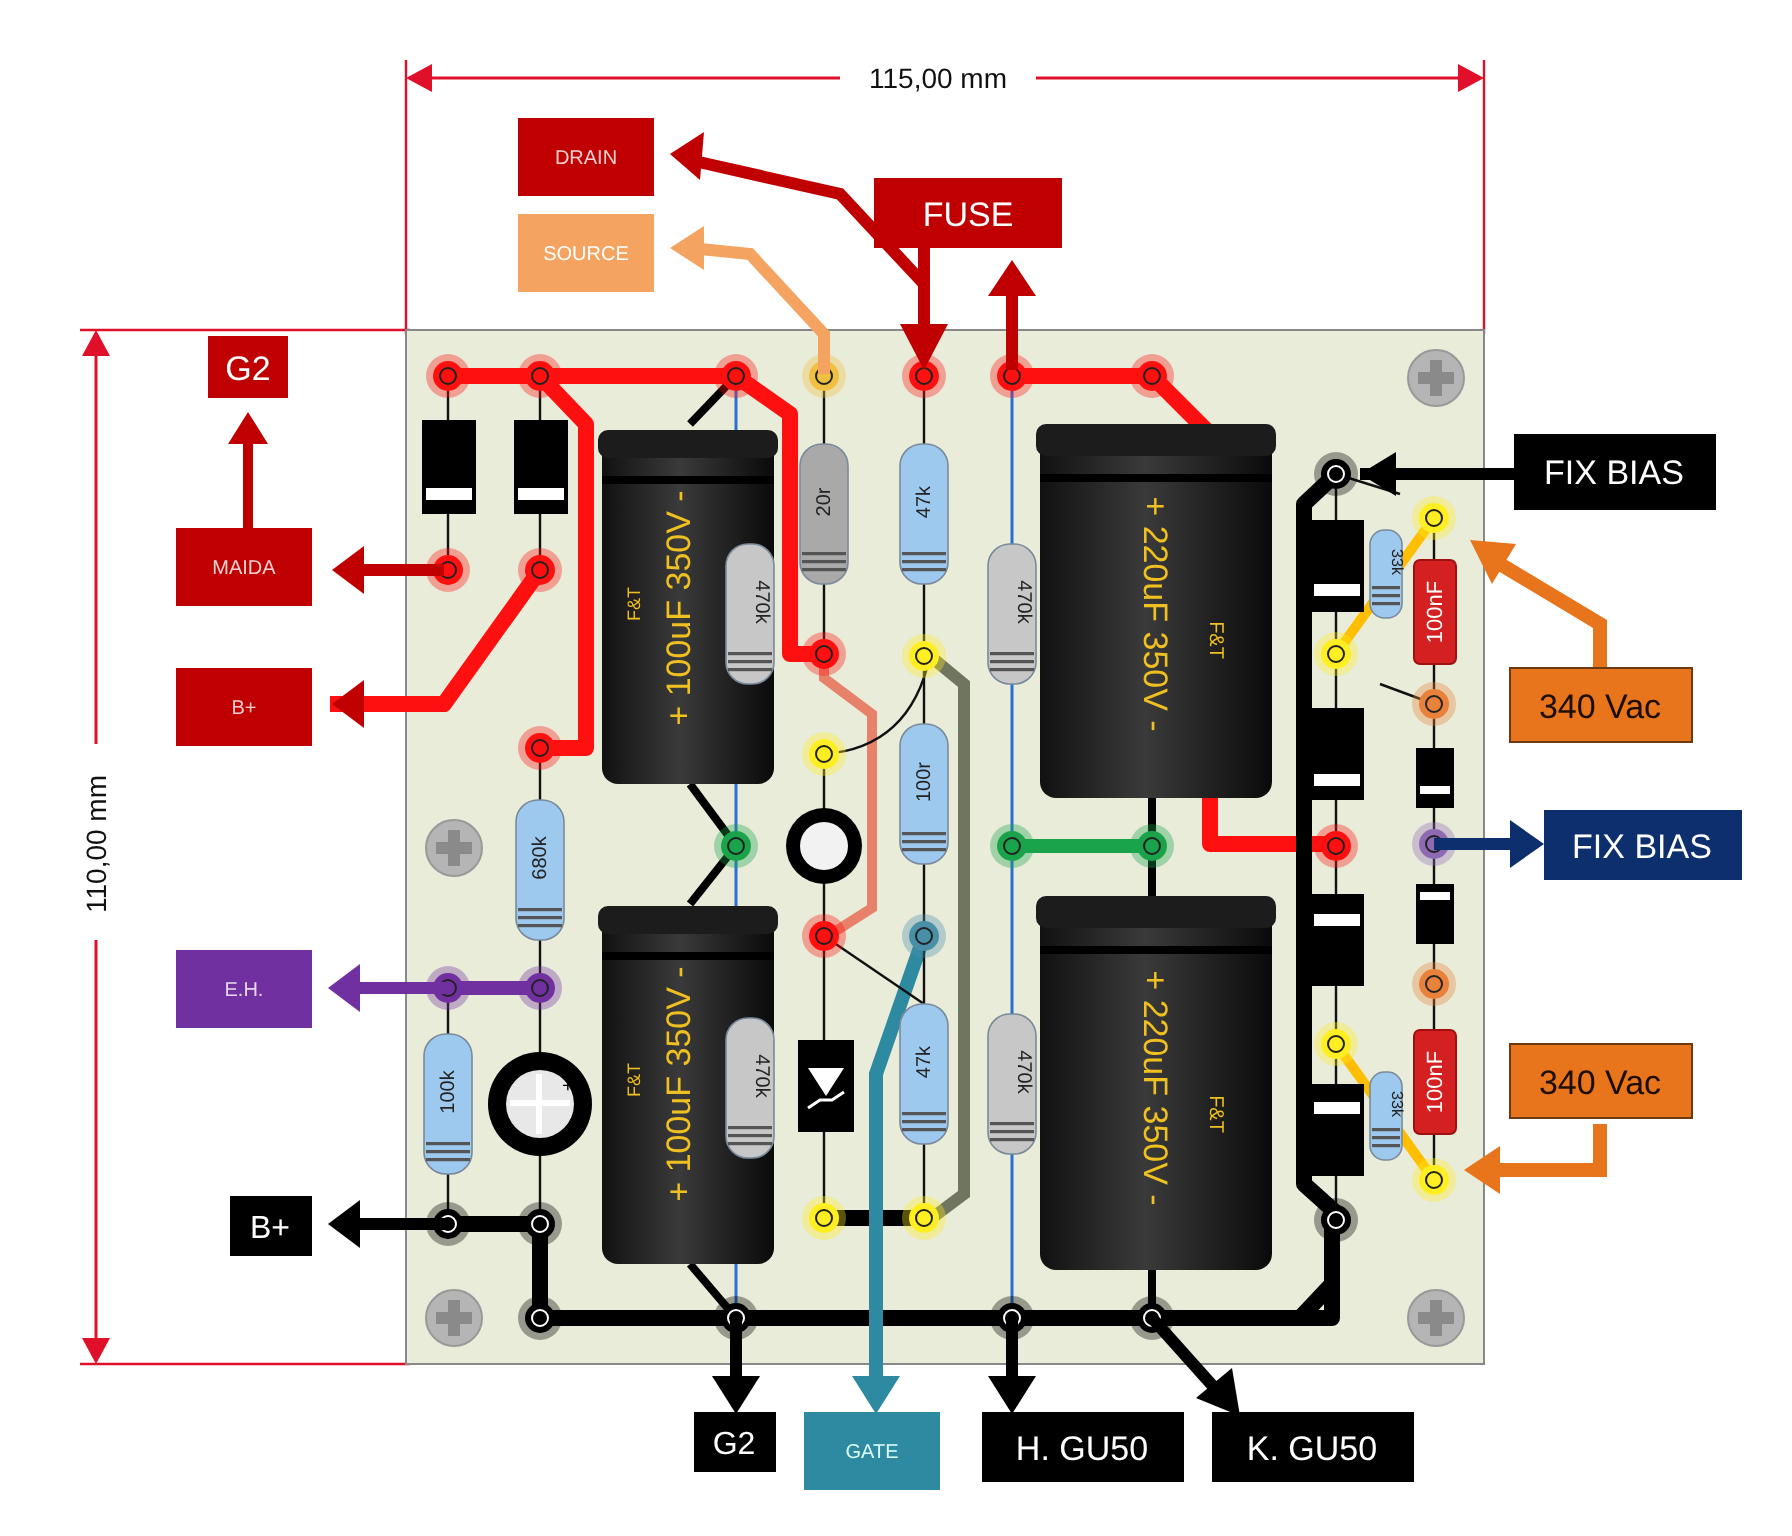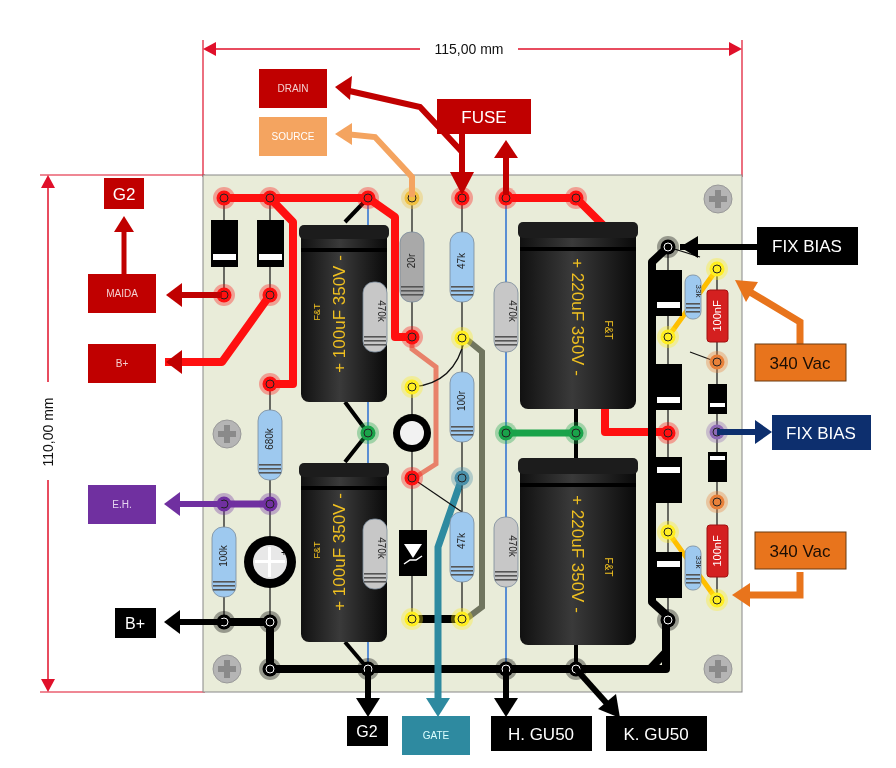--- a/index.html
+++ b/index.html
@@ -1,17 +1,17 @@
 <!DOCTYPE html>
 <html><head>
 <meta charset="utf-8">
 <style>
   html,body{margin:0;padding:0;background:#ffffff;}
   body{width:896px;height:768px;overflow:hidden;font-family:"Liberation Sans",sans-serif;}
-  #stage{position:absolute;left:0;top:12px;width:896px;height:668px;}
+  #stage{position:absolute;left:0;top:2px;width:896px;height:668px;}
   svg text{font-family:"Liberation Sans",sans-serif;}
 </style>
 </head>
 <body>
 
 <div id="stage">
 <svg width="896" height="768" viewBox="0 0 896 768" xmlns="http://www.w3.org/2000/svg">
   <defs>
     <linearGradient id="capGrad" x1="0" x2="1" y1="0" y2="0">
       <stop offset="0" stop-color="#111"></stop>

